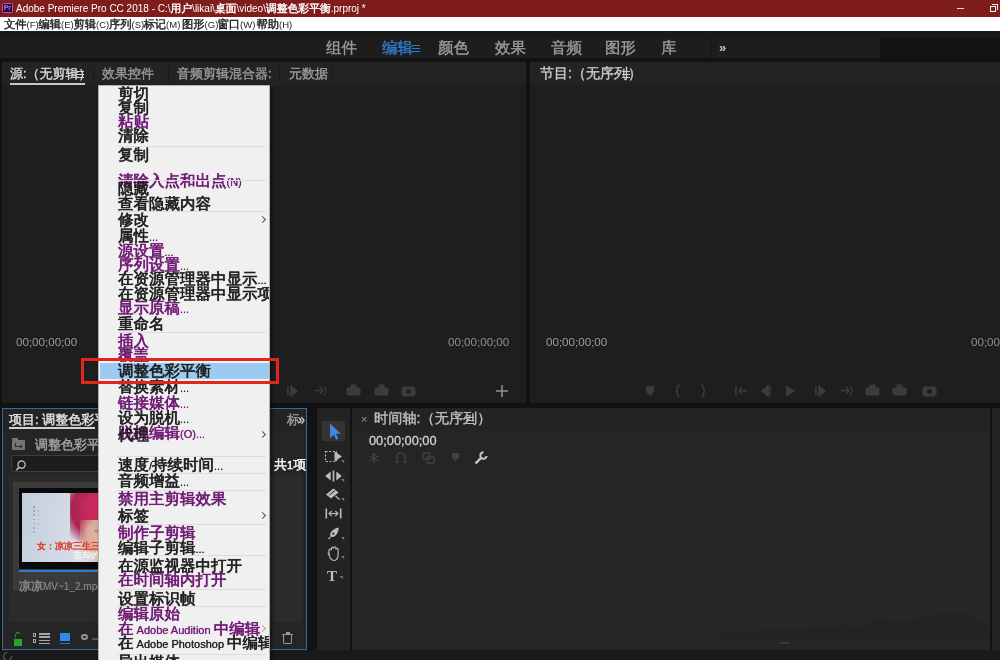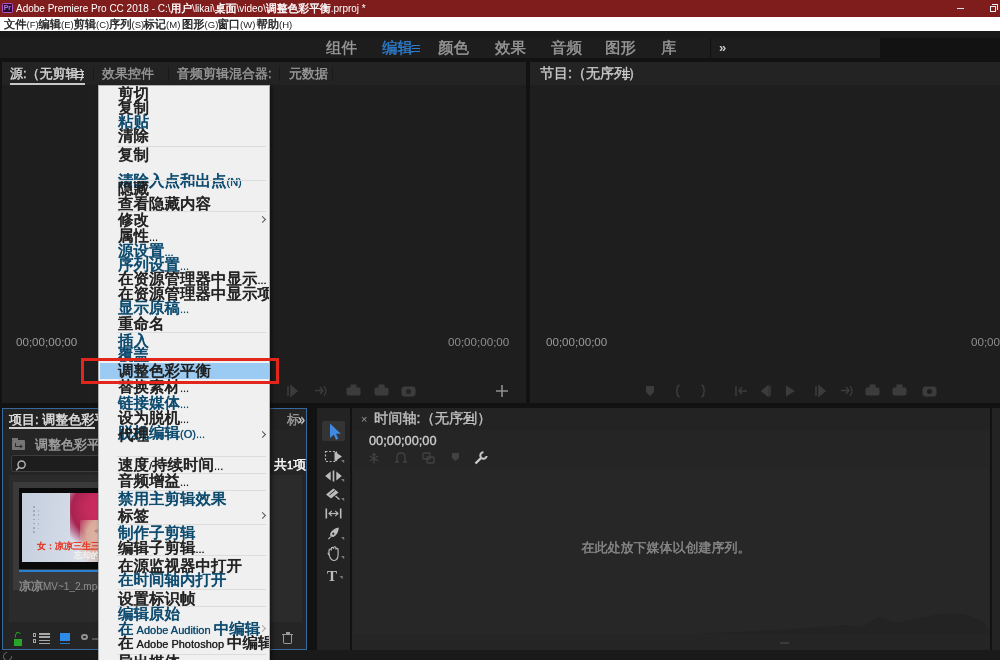--- a/index.html
+++ b/index.html
@@ -22,21 +22,21 @@
 
 .pnl{background:#1e1e1e;overflow:hidden}
 .phead{position:absolute;left:0;top:0;width:100%;height:23px;background:#232323}
 .ptab{position:absolute;top:0;height:23px;line-height:23px;font-size:13px;color:#9a9a9a}
 .ptab .cj,.cjs{-webkit-text-stroke:.4px currentColor}
 .tc{position:absolute;font-size:11.6px;color:#9c9c9c;letter-spacing:0px}
 
 #cmenu{left:98px;top:85px;width:172px;height:575px;overflow:hidden;background:#f0f0f0;border:1px solid #b0b0b0;border-bottom:none;box-shadow:2px 2px 4px rgba(0,0,0,.5);z-index:40}
 .mi{position:absolute;left:1px;right:1px;height:14px;line-height:14px;padding-left:18px;font-size:15.5px;color:#212121;white-space:nowrap;-webkit-text-stroke:.5px currentColor;text-shadow:0 0 .7px currentColor}
 .mi .lat{font-size:11px;-webkit-text-stroke:0}
-.mi.g{color:#0c4a6e}
+.mi.g{color:#701a75}
 .ms{position:absolute;left:18px;right:3px;height:1px;background:#dcdcdc}
 .arr{position:absolute;left:160px;top:4px;width:5px;height:5px;border-top:1px solid #555;border-right:1px solid #555;transform:rotate(45deg);-webkit-text-stroke:0}
 .mi.g .arr{border-color:#aaa}
 #mhl{position:absolute;left:1px;top:277px;width:170px;height:15.5px;background:#9bcbf2}
 #rrect{left:81px;top:358px;width:198px;height:26px;border:3px solid #e3261c;z-index:60}
 </style></head>
 <body>
 
 <div class="ab" id="tbar">
   <div class="ab" id="pric">Pr</div>
@@ -242,21 +242,20 @@
       <rect x="75" y="9" width="7" height="6" rx="1"></rect>
       <path d="M100 5 L107 5 L107 10 L103.5 13 L100 10 Z" fill="#424242" stroke="none"></path>
     </g>
     <g stroke="#c9c9c9" fill="none">
       <path d="M123.5 15.5 L129 10" stroke-width="2.4"></path>
       <circle cx="131.5" cy="7.5" r="3.2" stroke-width="2"></circle>
       <rect x="131.5" y="3" width="5" height="5" fill="#232323" stroke="none"></rect>
     </g>
   </svg>
   <div class="ab" id="tlcontent" style="left:1px;top:59px;width:636px;height:167px;background:#272727">
-    <div class="ab nw cjs" style="left:calc(50% - 5px);top:72px;transform:translateX(-50%);font-size:13px;color:#8a8a8a">在此处放下媒体以创建序列。</div>
     <svg class="ab" style="left:340px;top:138px" width="300" height="29" viewBox="0 0 300 29">
         <path d="M0 29 L40 27 Q100 25 150 20 L170 22 L185 12 L205 18 Q250 6 270 9 L290 16 L298 29 Z" fill="#232323"></path>
       </svg>
   </div>
   <div class="ab" style="left:428px;top:234px;width:9px;height:2px;background:#3a3a3a"></div>
 </div>
 <div class="ab" style="left:992px;top:408px;width:8px;height:242px;background:#232323"></div>
 
 <div class="ab" style="left:0;top:650px;width:1000px;height:10px;background:#1a1a1a">
   <div class="ab" style="left:3px;top:2px;width:9px;height:9px;border:1.5px solid #6e6e6e;border-top-color:transparent;border-radius:50%;transform:rotate(40deg)"></div>

